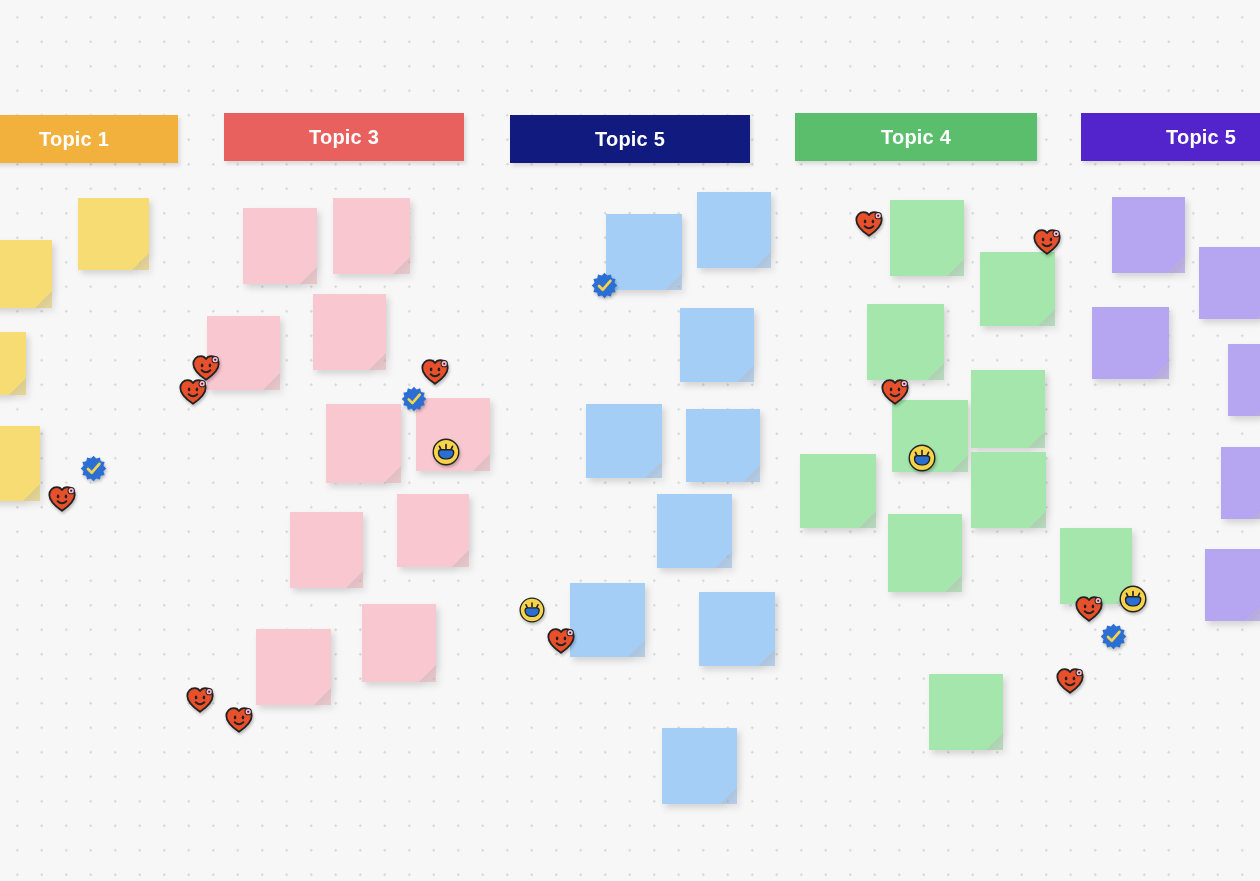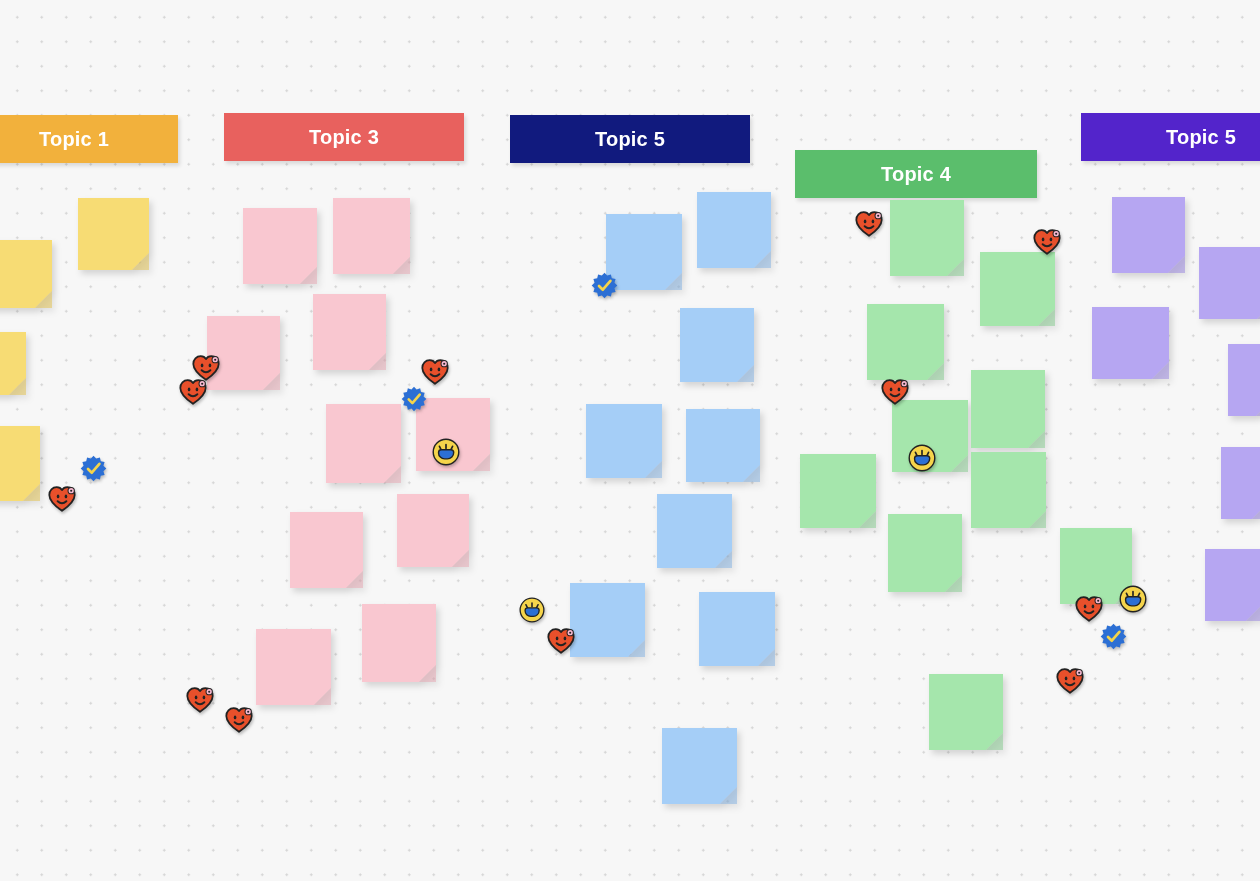--- a/index.html
+++ b/index.html
@@ -61,21 +61,21 @@
   .sticker svg { display: block; width: 100%; height: 100%; }
 </style>
 </head>
 <body>
 
 <div id="board" style="width: 1260px; height: 881px; background-color: rgb(247, 247, 247); background-image: radial-gradient(circle, rgb(213, 213, 213) 1.1px, transparent 1.2px);">
   <div id="headers-layer">
       <div class="topic-header" style="left: -30px; top: 115px; width: 208px; height: 48px; background: rgb(242, 177, 60);">Topic 1</div>
       <div class="topic-header" style="left: 224px; top: 113px; width: 240px; height: 48px; background: rgb(232, 97, 94);">Topic 3</div>
       <div class="topic-header" style="left: 510px; top: 115px; width: 240px; height: 48px; background: rgb(17, 26, 126);">Topic 5</div>
-      <div class="topic-header" style="left: 795px; top: 113px; width: 242px; height: 48px; background: rgb(91, 190, 108); margin-top: 37px;">Topic 4</div>
+      <div class="topic-header" style="left: 795px; top: 113px; width: 242px; height: 48px; background: rgb(91, 190, 108);">Topic 4</div>
       <div class="topic-header" style="left: 1081px; top: 113px; width: 240px; height: 48px; background: rgb(83, 36, 203);">Topic 5</div>
     </div>
   <div id="notes-layer">
       <div class="note" style="left: -24px; top: 240px; width: 76px; height: 68px;">
         <div class="body" style="background: rgb(247, 220, 116);"></div>
         <div class="fold" style="background: rgb(226, 194, 85);"></div>
       </div>
       <div class="note" style="left: 78px; top: 198px; width: 71px; height: 72px;">
         <div class="body" style="background: rgb(247, 220, 116);"></div>
         <div class="fold" style="background: rgb(226, 194, 85);"></div>

